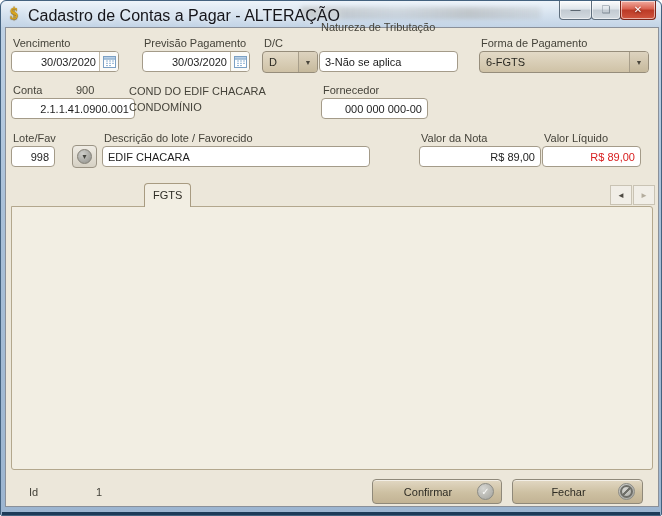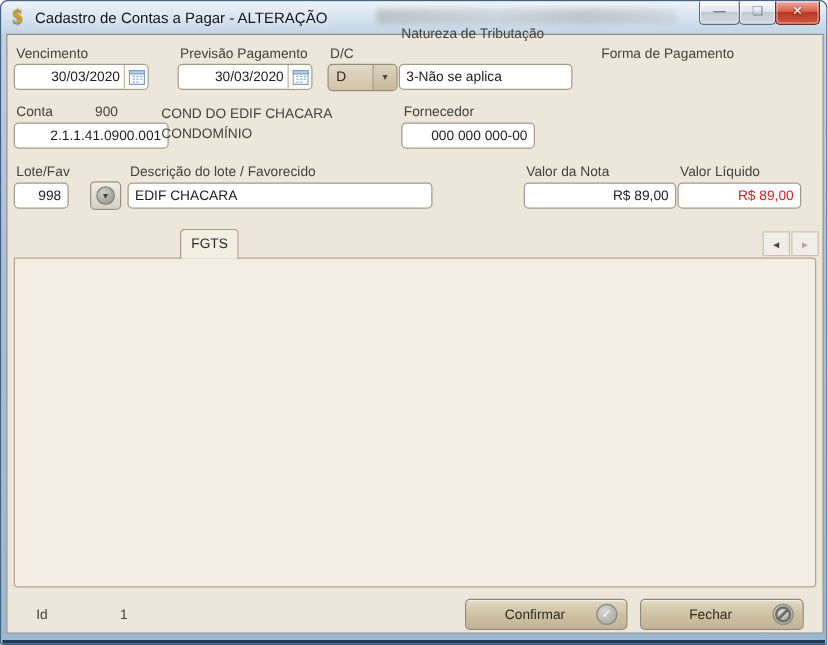--- a/index.html
+++ b/index.html
@@ -31,21 +31,21 @@
     background:linear-gradient(90deg,rgba(120,110,95,.28),rgba(120,110,95,.12) 40%,rgba(120,110,95,.25) 70%,rgba(120,110,95,.1));
     filter:blur(2px); border-radius:3px;
   }
   .app-icon {
     position:absolute; left:9px; top:4px; width:14px; height:17px;
     font-family:"Liberation Serif","DejaVu Serif",serif;
     font-weight:bold; font-size:16px; color:#d9a520;
     text-shadow:0 1px 1px rgba(90,60,0,.6), 0 0 1px #8a6a10;
   }
   .title-text {
-    position:absolute; left:27px; top:6px; font-size:12px; color:#15151a;
+    position:absolute; left:27px; top:6px; font-size:16px; color:#15151a;
     text-shadow:0 0 6px rgba(255,255,255,.9); white-space:nowrap;
   }
   .winbtn {
     position:absolute; top:0; height:19px; text-align:center;
     border:1px solid #5e6d7c; border-top:none; border-radius:0 0 4px 4px;
     font-size:10px; line-height:17px; color:#3c4854; cursor:default;
     box-shadow:inset 0 0 0 1px rgba(255,255,255,.55);
   }
   .winbtn.gray { background:linear-gradient(#fdfdfd,#dfe5ea 45%,#c2cad2 50%,#d3dae0); }
   .winbtn.min { left:558px; width:33px; }
@@ -191,38 +191,42 @@
   <span class="lbl" style="left:263px;top:36px">D/C</span>
   <div class="combo tan" style="left:261px;top:50px;width:56px">
     <span class="val">D</span>
     <span class="arrow">▼</span>
   </div>
 
   <span class="lbl" style="left:320px;top:20px">Natureza de Tributação</span>
   <input class="ifield" style="left: 318px; top: 50px; width: 139px;" value="3-Não se aplica">
 
   <span class="lbl" style="left:480px;top:36px">Forma de Pagamento</span>
+  <div class="combo tan" style="left:478px;top:50px;width:170px">
+    <span class="val">6-FGTS</span>
+    <span class="arrow">▼</span>
+  </div>
 
   <span class="lbl" style="left:12px;top:83px">Conta</span>
   <span class="lbl" style="left:75px;top:83px">900</span>
   <input class="ifield right" style="left: 10px; top: 97px; width: 124px;" value="2.1.1.41.0900.001">
   <span class="lbl" style="left:128px;top:84px">COND DO EDIF CHACARA</span>
   <span class="lbl" style="left:128px;top:100px">CONDOMÍNIO</span>
 
   <span class="lbl" style="left:322px;top:83px">Fornecedor</span>
   <input class="ifield right" style="left: 320px; top: 97px; width: 107px;" value="000 000 000-00">
 
   <span class="lbl" style="left:12px;top:131px">Lote/Fav</span>
   <input class="ifield right" style="left: 10px; top: 145px; width: 44px;" value="998">
   <div class="circle-btn" style="left:71px;top:144px">
     <span class="orb">▾</span>
   </div>
 
   <span class="lbl" style="left:103px;top:131px">Descrição do lote / Favorecido</span>
-  <input class="ifield" style="left: 101px; top: 145px; width: 244px;" value="EDIF CHACARA">
+  <input class="ifield" style="left: 101px; top: 145px; width: 268px;" value="EDIF CHACARA">
 
   <span class="lbl" style="left:420px;top:131px">Valor da Nota</span>
   <input class="ifield right" style="left: 418px; top: 145px; width: 122px;" value="R$ 89,00">
 
   <span class="lbl" style="left:543px;top:131px">Valor Líquido</span>
   <input class="ifield right red" style="left: 541px; top: 145px; width: 99px;" value="R$ 89,00">
 
   <div class="tab active" style="left:143px">
     <span>FGTS</span>
   </div>

